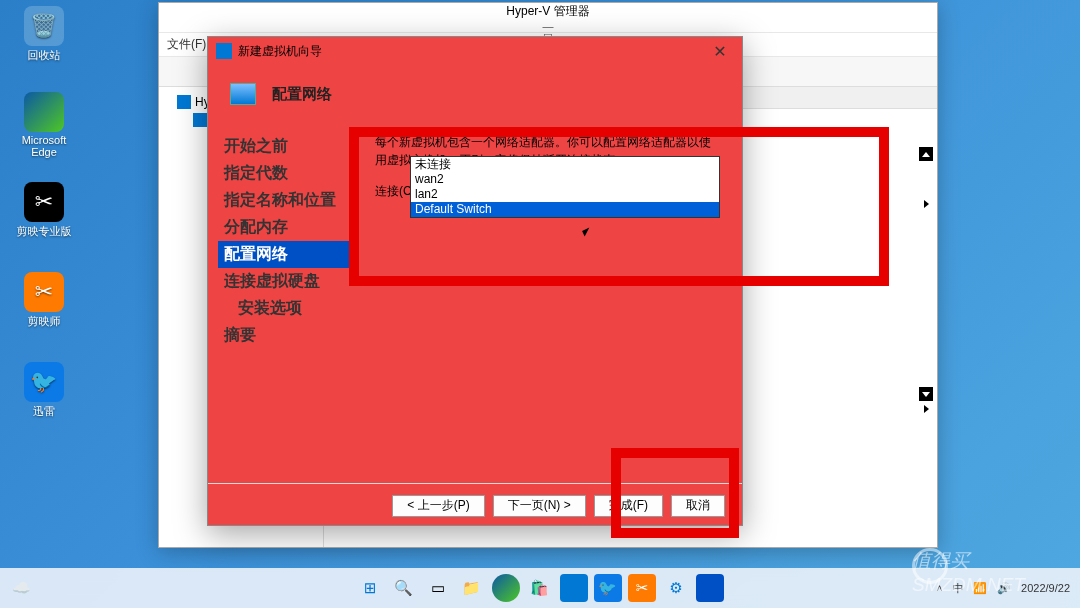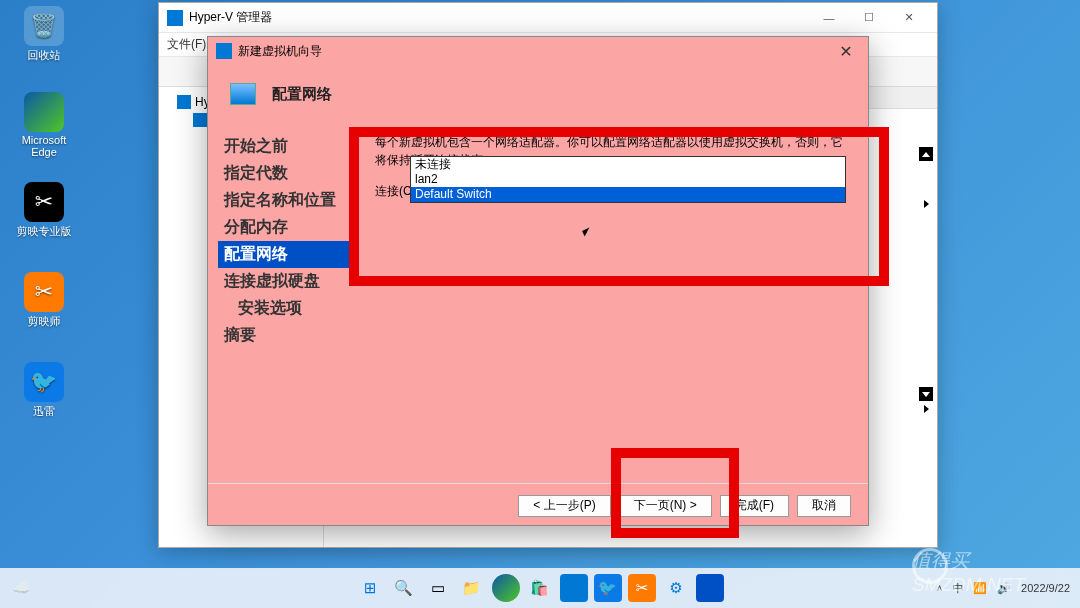--- a/index.html
+++ b/index.html
@@ -10,40 +10,40 @@
 .dicon { position: absolute; width: 64px; text-align: center; color: #fff; font-size: 11px; text-shadow: 0 1px 2px rgba(0,0,0,.6); }
 .dicon .ic { width: 40px; height: 40px; margin: 0 auto 2px; border-radius: 8px; display: flex; align-items: center; justify-content: center; font-size: 22px; }
 .ic-bin { background: rgba(255,255,255,.2); }
 .ic-edge { background: linear-gradient(135deg,#0c59a4,#4ec724); border-radius: 50%; }
 .ic-cc1 { background: #000; }
 .ic-cc2 { background: #ff7a00; }
 .ic-xl { background: #0b7ae6; }
 
 
 .win-hv { position: absolute; left: 158px; top: 2px; width: 780px; height: 546px; background: #fff; border: 1px solid #aaa; box-shadow: 0 4px 20px rgba(0,0,0,.25); }
-.win-hv .titlebar { height: 30px; display: flex; align-items: center; padding: 0 8px; font-size: 12px; border-bottom: 1px solid #e8e8e8; }
+.win-hv .titlebar { height: 30px; display: flex; align-items: center; padding: 0 8px; font-size: 12px; border-bottom: 1px solid #e8e8e8; flex-direction: column; }
 .win-hv .titlebar .ticon { width: 16px; height: 16px; background: #0078d4; margin-right: 6px; }
 .win-hv .titlebar .spacer { flex: 1; }
 .win-hv .winbtn { width: 40px; height: 28px; display: flex; align-items: center; justify-content: center; font-size: 11px; color: #555; }
 .win-hv .menubar { height: 24px; display: flex; align-items: center; padding: 0 8px; font-size: 12px; gap: 18px; border-bottom: 1px solid #e8e8e8; color: #333; }
 .win-hv .toolbar { height: 30px; border-bottom: 1px solid #ddd; background: #f7f7f7; }
 .win-hv .body { display: flex; height: calc(100% - 84px); }
 .tree { width: 165px; border-right: 1px solid #ddd; padding: 6px 4px; font-size: 12px; }
 .tree-row { padding: 2px 4px 2px 14px; display: flex; align-items: center; gap: 4px; }
 .tree-row .tic { width: 14px; height: 14px; background: #0078d4; }
 .content { flex: 1; background: #fff; position: relative; }
 .content .hdr { height: 22px; background: #f0f0f0; border-bottom: 1px solid #ddd; }
 .arrow-btn { position:absolute; right:4px; width:14px; height:14px; background:#000; display:flex; align-items:center; justify-content:center; }
 .arrow-btn::after{content:'';border-left:4px solid transparent;border-right:4px solid transparent;}
 .arrow-up::after{border-bottom:5px solid #fff;}
 .arrow-dn::after{border-top:5px solid #fff;}
 .arrow-rt::after{border-top:4px solid transparent;border-bottom:4px solid transparent;border-left:5px solid #000;border-right:0;}
 
 
-.wizard { position: absolute; left: 207px; top: 36px; width: 662px; height: 490px; background: #fca5a5; border: 1px solid #888; box-shadow: 0 8px 30px rgba(0,0,0,.35); }
+.wizard { position: absolute; left: 207px; top: 36px; width: 536px; height: 490px; background: #ef4444; border: 1px solid #888; box-shadow: 0 8px 30px rgba(0,0,0,.35); }
 .wizard .titlebar2 { height: 28px; display: flex; align-items: center; padding: 0 8px; font-size: 12px; }
 .wizard .titlebar2 .ticon { width: 16px; height: 16px; background: #0078d4; margin-right: 6px; }
 .wizard .titlebar2 .spacer { flex: 1; }
 .wizard .close { width: 28px; text-align: center; font-size: 16px; color: #333; }
 .wizard .head { height: 58px; border-bottom: 0; display: flex; align-items: center; padding-left: 22px; gap: 16px; }
 .wizard .head .hicon { width: 26px; height: 22px; background: linear-gradient(#7cc0ff,#0078d4); border: 1px solid #5a9; }
 .wizard .head .htitle { font-size: 15px; font-weight: bold; color: #222; }
 .wizard .wbody { display: flex; height: 360px; }
 .steps { width: 145px; padding: 10px 0 0 10px; font-size: 16px; font-weight: bold; }
 .steps .step { padding: 3px 6px; color: #333; }
@@ -167,20 +167,21 @@
       <div class="desc">每个新虚拟机包含一个网络适配器。你可以配置网络适配器以使用虚拟交换机，否则，它将保持断开连接状态。</div>
       <div class="connrow">
         <label>连接(C):</label>
         <div class="combo">
           <span>未连接</span>
           <span class="arrow">▾</span>
         </div>
       </div>
       <div class="dropdown">
         <div class="opt">未连接</div>
+        <div class="opt">wan2</div>
         <div class="opt">lan2</div>
         <div class="opt hl">Default Switch</div>
       </div>
       <div class="cursor" style="left:230px;top:106px"></div>
     </div>
   </div>
   <div class="wbuttons">
     <button>&lt; 上一步(P)</button>
     <button>下一页(N) &gt;</button>
     <button>完成(F)</button>

